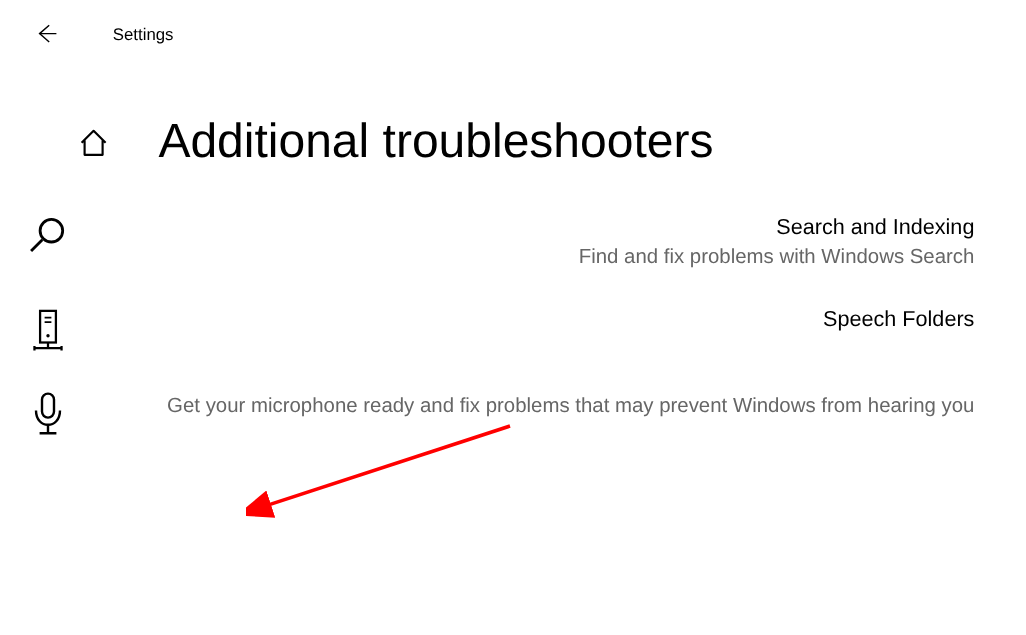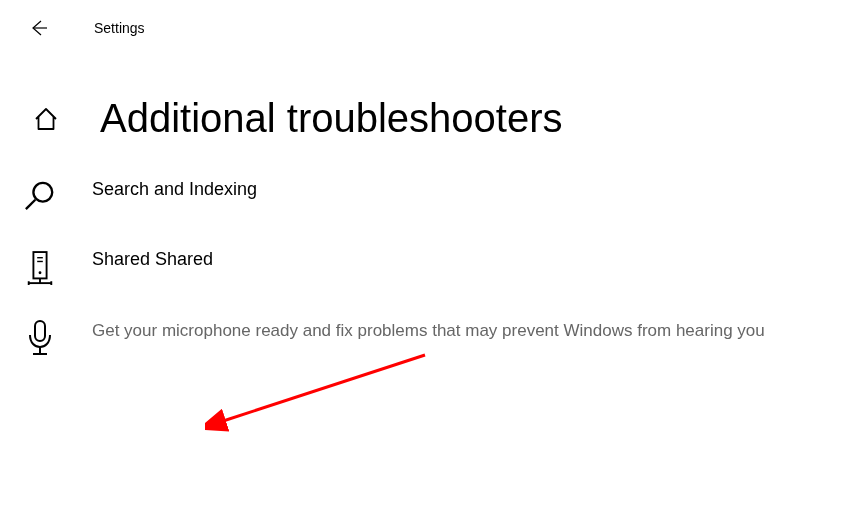--- a/index.html
+++ b/index.html
@@ -30,39 +30,40 @@
       margin-right: 42px;
     }
     .header-title {
       font-size: 14px;
       font-weight: 400;
       color: #000;
     }
     .page-title-row {
       display: flex;
       align-items: center;
-      padding: 40px 0 30px 32px;
+      padding: 40px 0 30px 64px;
     }
     .home-icon {
       width: 28px;
       height: 28px;
       margin-right: 40px;
       display: flex;
       align-items: center;
       justify-content: center;
     }
     .page-title {
       font-size: 40px;
       font-weight: 300;
       color: #000;
       letter-spacing: 0px;
     }
     .troubleshooter-list {
       padding-left: 24px;
       padding-right: 40px;
+      text-align: right;
     }
     .troubleshooter-item {
       display: flex;
       align-items: flex-start;
       padding: 8px 0 22px 0;
       cursor: pointer;
     }
     .item-icon {
       width: 32px;
       height: 40px;
@@ -121,38 +122,39 @@
 
   <div class="troubleshooter-item">
     <div class="item-icon">
       <svg width="34" height="34" viewBox="0 0 34 34">
         <circle cx="20" cy="13" r="10" stroke="#000" stroke-width="2.5" fill="none"></circle>
         <line x1="12" y1="21" x2="2" y2="31" stroke="#000" stroke-width="2.5"></line>
       </svg>
     </div>
     <div class="item-content">
       <div class="item-title">Search and Indexing</div>
+      <div class="item-desc">Find and fix problems with Windows Search</div>
     </div>
   </div>
 
   <div class="troubleshooter-item">
     <div class="item-icon">
       <svg width="34" height="40" viewBox="0 0 34 40">
         <rect x="10" y="2" width="14" height="28" stroke="#000" stroke-width="2" fill="none"></rect>
         <line x1="14" y1="8" x2="20" y2="8" stroke="#000" stroke-width="1.5"></line>
         <line x1="14" y1="12" x2="20" y2="12" stroke="#000" stroke-width="1.5"></line>
         <circle cx="17" cy="24" r="1.5" fill="#000"></circle>
         <line x1="17" y1="30" x2="17" y2="35" stroke="#000" stroke-width="2"></line>
         <line x1="5" y1="35" x2="29" y2="35" stroke="#000" stroke-width="2"></line>
         <line x1="5" y1="33" x2="5" y2="37" stroke="#000" stroke-width="2"></line>
         <line x1="29" y1="33" x2="29" y2="37" stroke="#000" stroke-width="2"></line>
       </svg>
     </div>
     <div class="item-content">
-      <div class="item-title">Shared Shared</div>
+      <div class="item-title">Speech Folders</div>
     </div>
   </div>
 
   <div class="troubleshooter-item">
     <div class="item-icon">
       <svg width="30" height="40" viewBox="0 0 30 40">
         <rect x="10" y="2" width="10" height="20" rx="5" stroke="#000" stroke-width="2" fill="none"></rect>
         <path d="M 5 16 C 5 24 10 28 15 28 C 20 28 25 24 25 16" stroke="#000" stroke-width="2" fill="none"></path>
         <line x1="15" y1="28" x2="15" y2="35" stroke="#000" stroke-width="2"></line>
         <line x1="8" y1="35" x2="22" y2="35" stroke="#000" stroke-width="2"></line>

